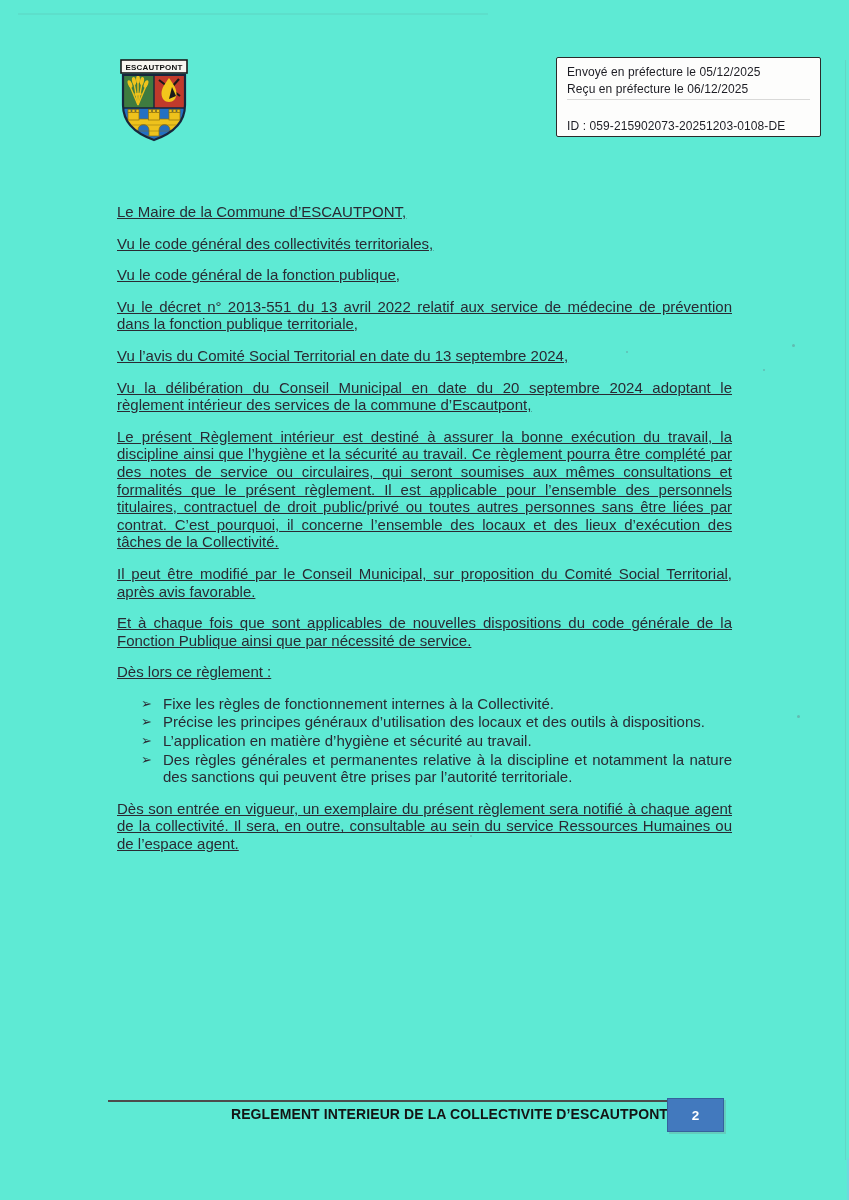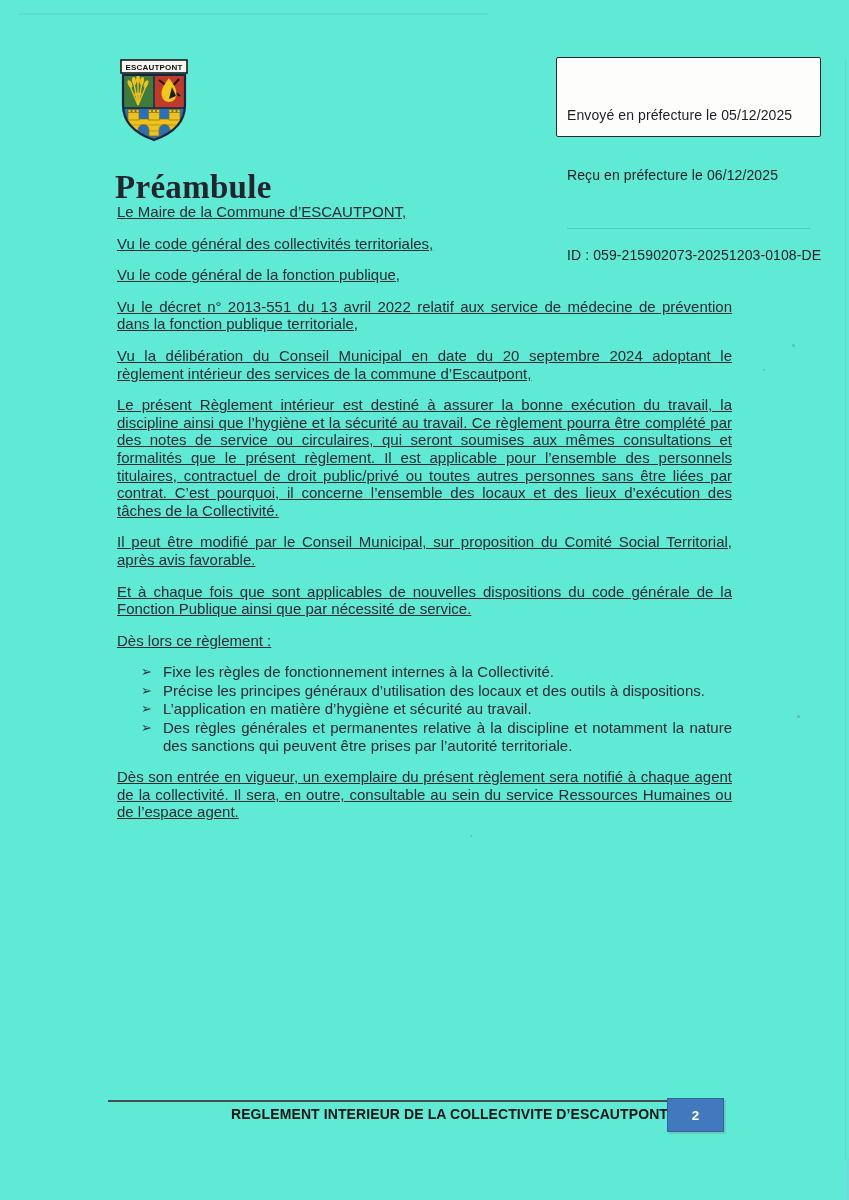--- a/index.html
+++ b/index.html
@@ -37,22 +37,22 @@
 
   
   .stamp-box{
     position:absolute;left:556px;top:57px;width:265px;height:80px;
     box-sizing:border-box;
     border:1.6px solid #2b2b2b;border-radius:2px;
     background:#fdfdfc;
     padding:6px 10px 4px 10px;
   }
   .stamp-line{
-    font-size:14px;line-height:17.4px;color:#1d1d24;
-    white-space:nowrap;letter-spacing:.1px;margin-top:43px;
+    font-size:12px;line-height:17.4px;color:#1d1d24;
+    white-space:nowrap;letter-spacing:.1px;
   }
   .stamp-line.id-line{border-top:1px solid rgba(0,0,0,.14);padding-top:18px;}
 
   
   .coat{position:absolute;left:117px;top:59px;width:74px;height:84px;}
 
   
   .doc-title{
     position:absolute;left:115px;top:147px;
     font-family:"Liberation Serif", serif;
@@ -172,27 +172,27 @@
       <text x="37" y="11" text-anchor="middle" font-family="Liberation Sans, sans-serif" font-size="8" font-weight="bold" fill="#111111" letter-spacing="0.2">ESCAUTPONT</text>
     </svg>
   </div>
 
   <div class="stamp-box">
     <div class="stamp-line">Envoyé en préfecture le 05/12/2025</div>
     <div class="stamp-line">Reçu en préfecture le 06/12/2025</div>
     <div class="stamp-line id-line">ID : 059-215902073-20251203-0108-DE</div>
   </div>
 
-  <h1 class="doc-title">Préambule</h1>
 
   <div class="body-text">
     <p>Le Maire de la Commune d’ESCAUTPONT,</p>
     <p>Vu le code général des collectivités territoriales,</p>
     <p>Vu le code général de la fonction publique,</p>
     <p>Vu le décret n° 2013-551 du 13 avril 2022 relatif aux service de médecine de prévention dans la fonction publique territoriale,</p>
+    <p>Vu l’avis du Comité Social Territorial en date du 13 septembre 2024,</p>
     <p>Vu la délibération du Conseil Municipal en date du 20 septembre 2024 adoptant le règlement intérieur des services de la commune d’Escautpont,</p>
     <p>Le présent Règlement intérieur est destiné à assurer la bonne exécution du travail, la discipline ainsi que l’hygiène et la sécurité au travail. Ce règlement pourra être complété par des notes de service ou circulaires, qui seront soumises aux mêmes consultations et formalités que le présent règlement. Il est applicable pour l’ensemble des personnels titulaires, contractuel de droit public/privé ou toutes autres personnes sans être liées par contrat. C’est pourquoi, il concerne l’ensemble des locaux et des lieux d’exécution des tâches de la Collectivité.</p>
     <p>Il peut être modifié par le Conseil Municipal, sur proposition du Comité Social Territorial, après avis favorable.</p>
     <p>Et à chaque fois que sont applicables de nouvelles dispositions du code générale de la Fonction Publique ainsi que par nécessité de service.</p>
     <p>Dès lors ce règlement :</p>
 
     <ul class="arrow-list">
       <li class="arrow-item">
         <span class="bullet">➢</span>
         <span class="item-text">Fixe les règles de fonctionnement internes à la Collectivité.</span>

